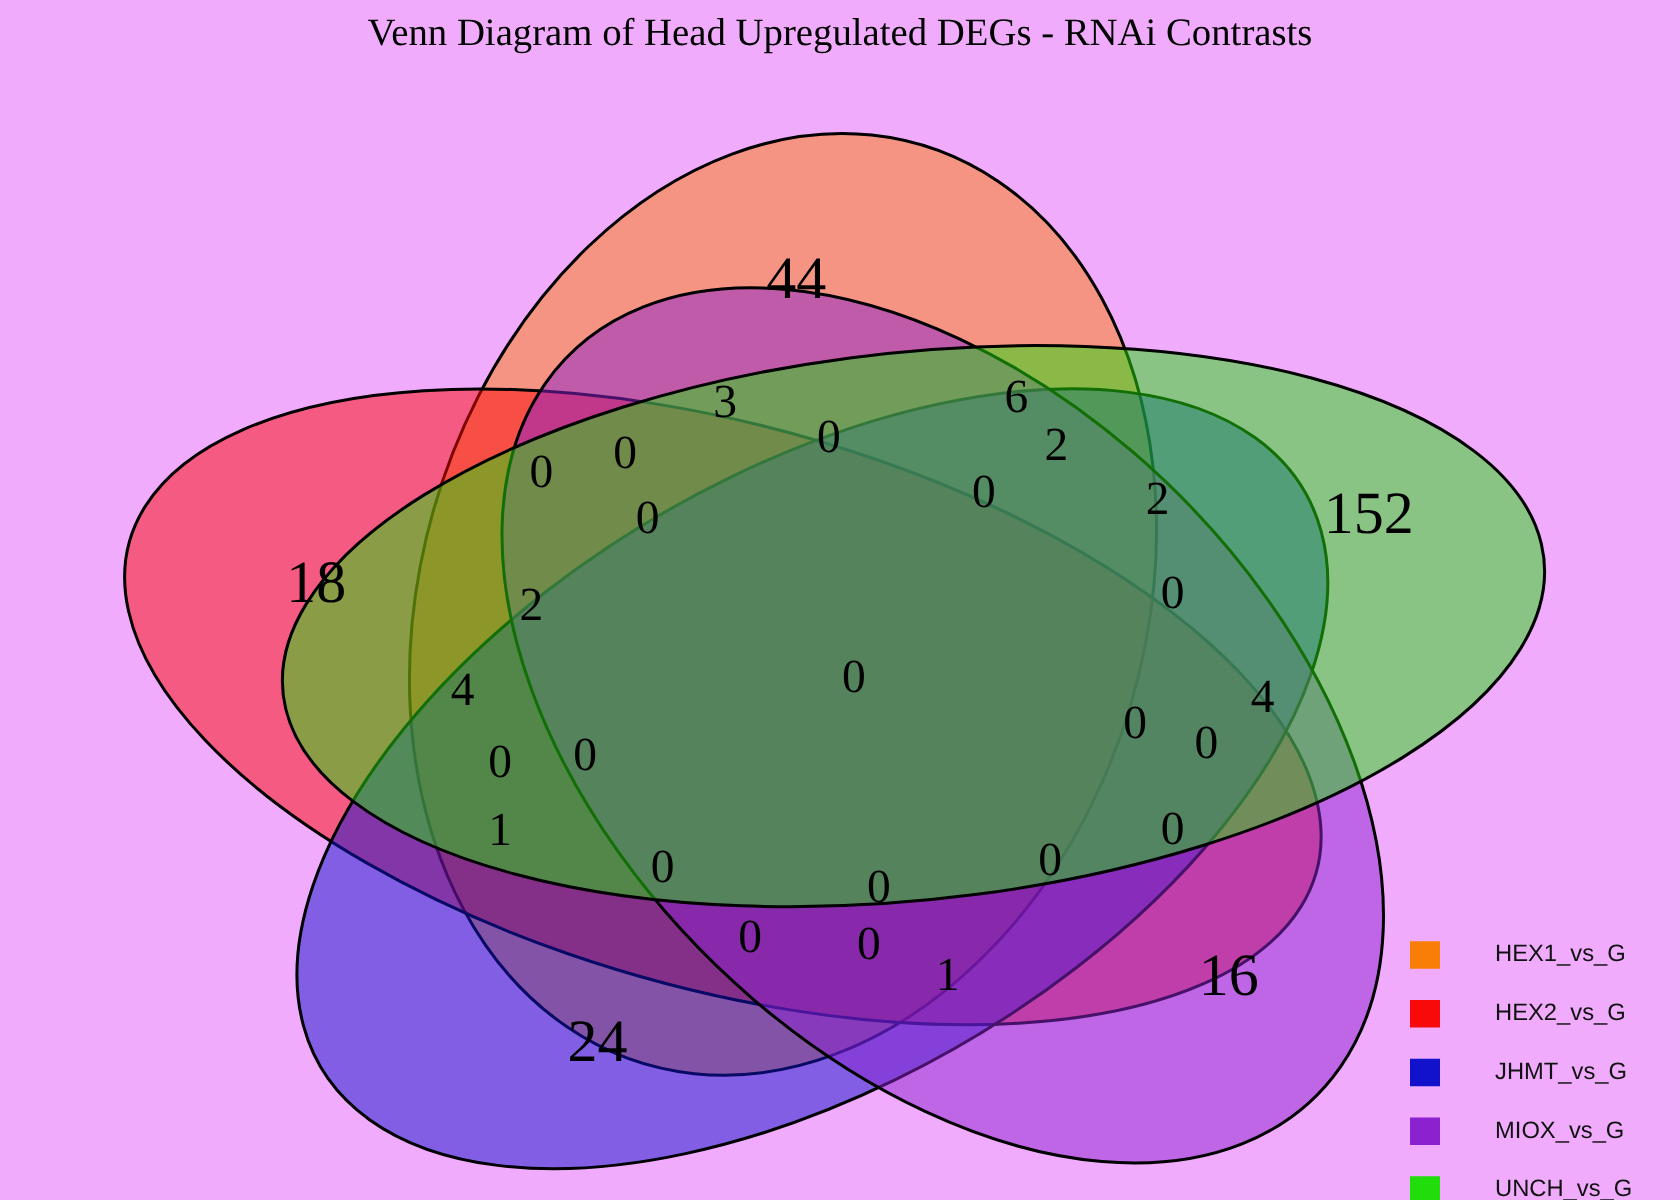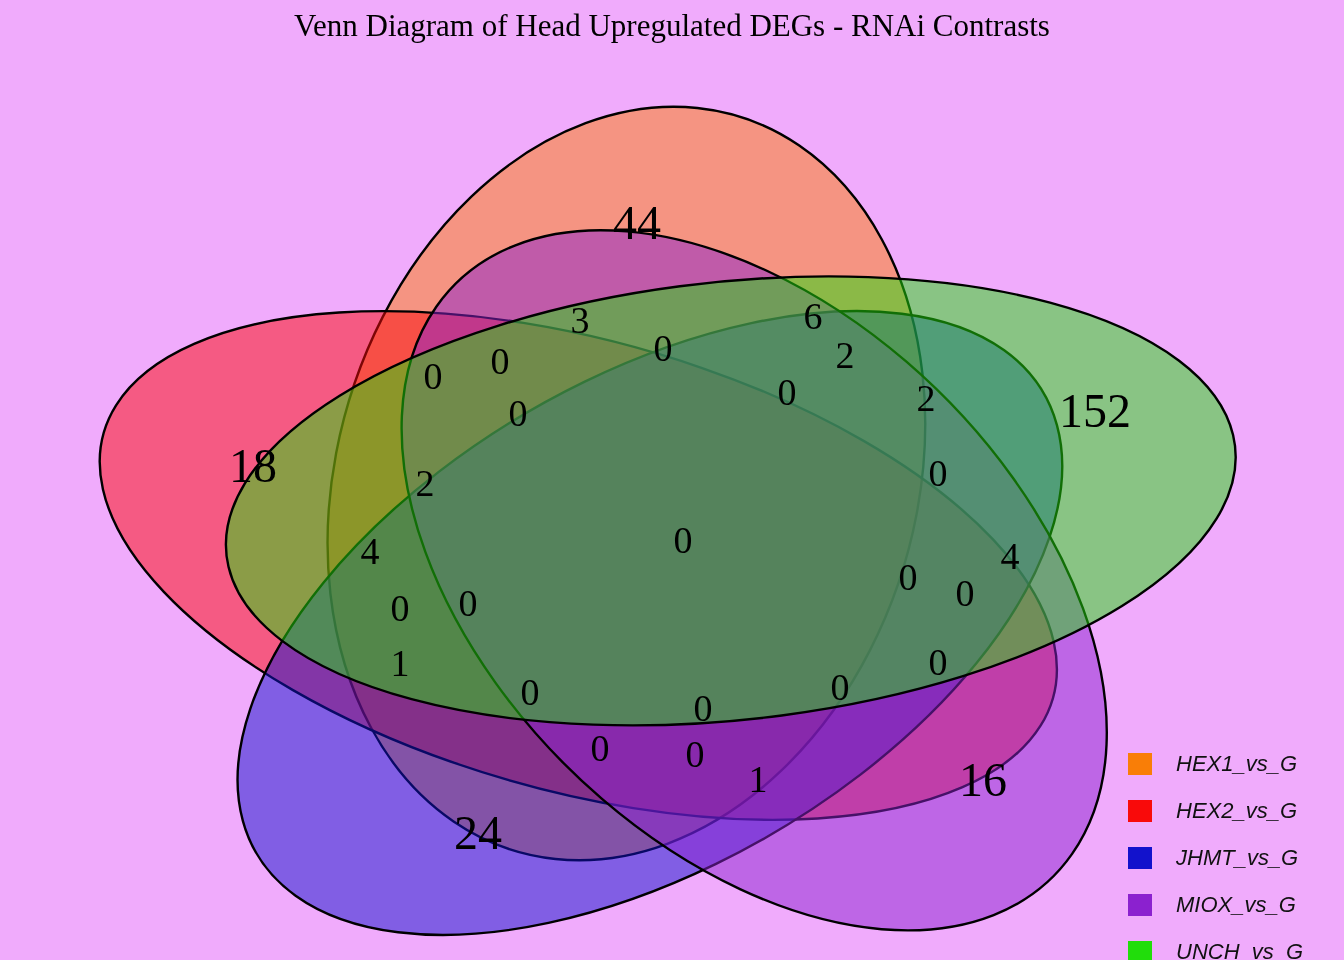--- a/index.html
+++ b/index.html
@@ -57,26 +57,25 @@
     align-items: center;
     height: 24px;
     margin-bottom: 23px;
   }
   .legend-swatch {
     width: 24px;
     height: 22px;
     flex: 0 0 24px;
   }
   .legend-label {
-    margin-left: 24px;
+    margin-left: 44px;
     font-family: "Liberation Sans", "DejaVu Sans", sans-serif;
-    font-size: 22px;
+    font-size: 19px;
     color: #111111;
     white-space: nowrap;
-    font-style: italic;
   }
 </style>
 </head>
 <body>
 
 <div id="stage">
 
   <div id="chart-title">Venn Diagram of Head Upregulated DEGs - RNAi Contrasts</div>
 
   <svg class="venn" width="1344" height="960" viewBox="0 0 1344 960">

